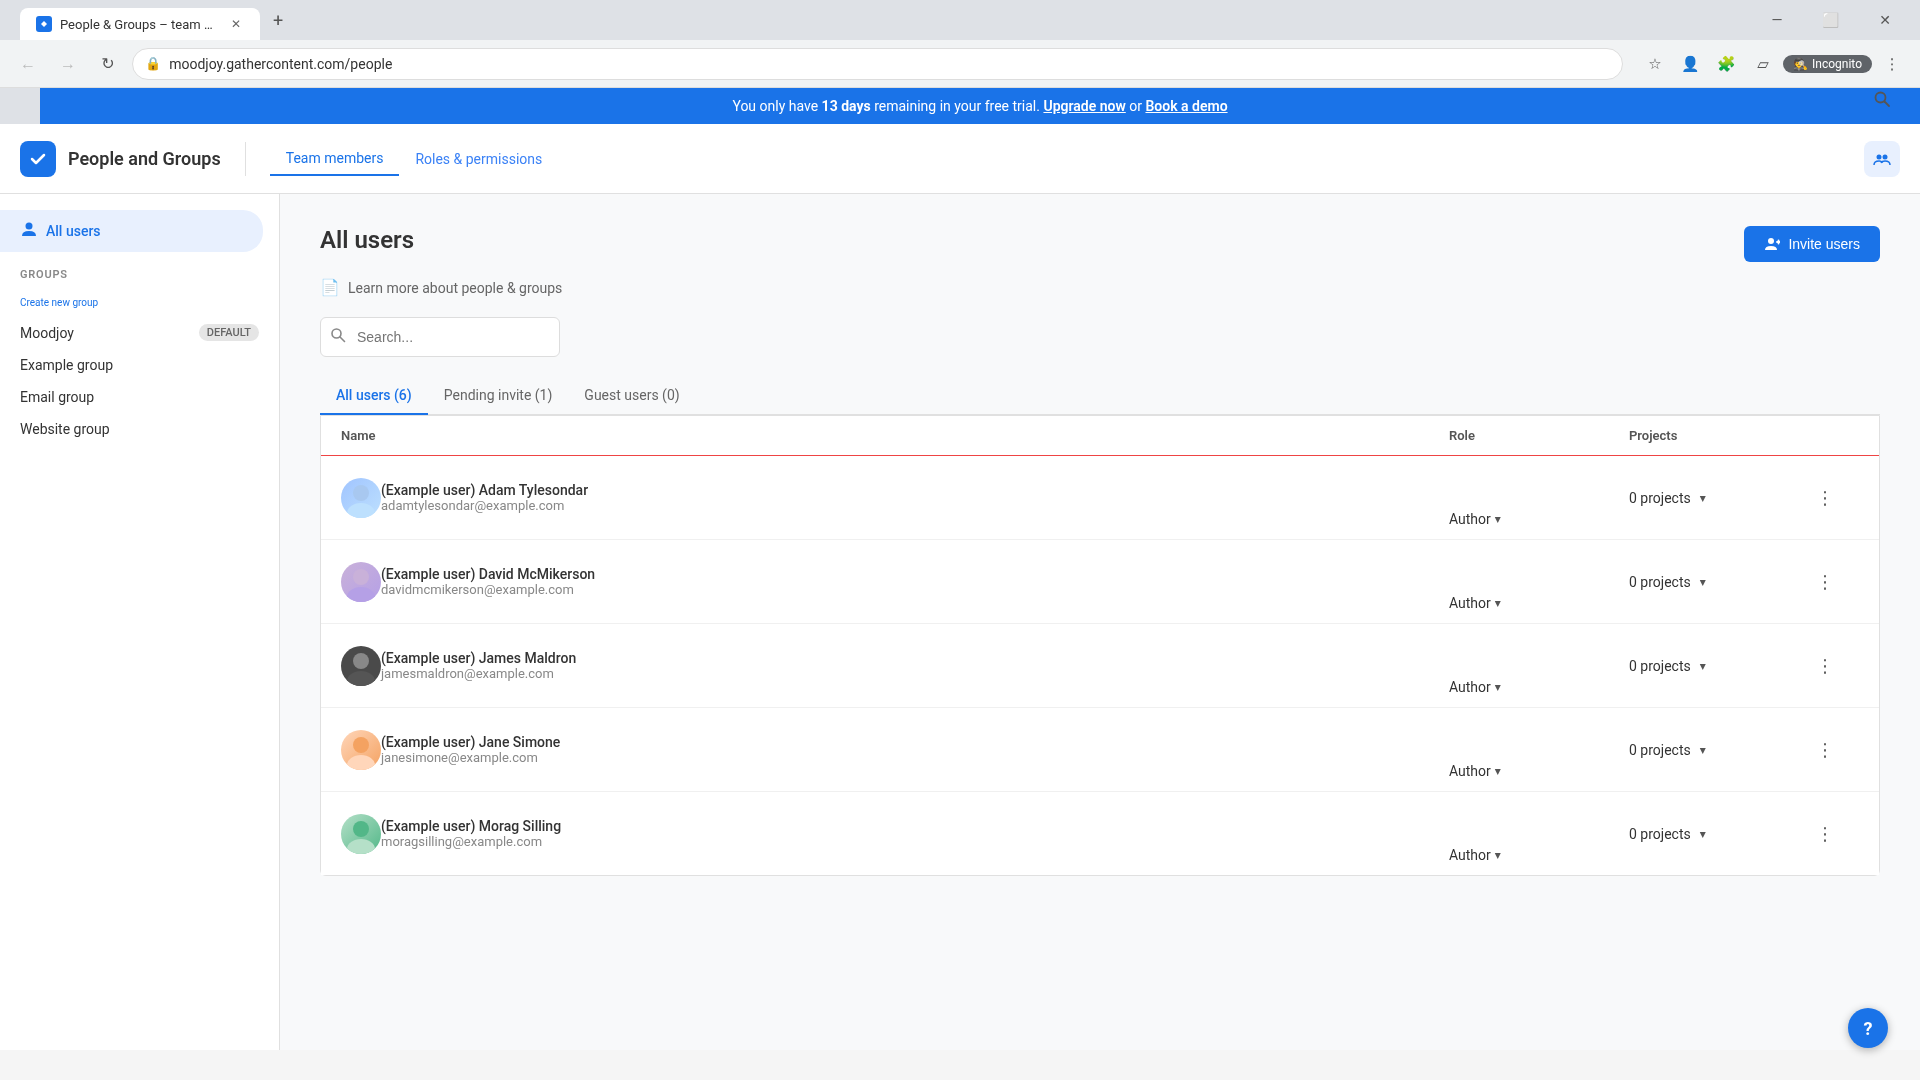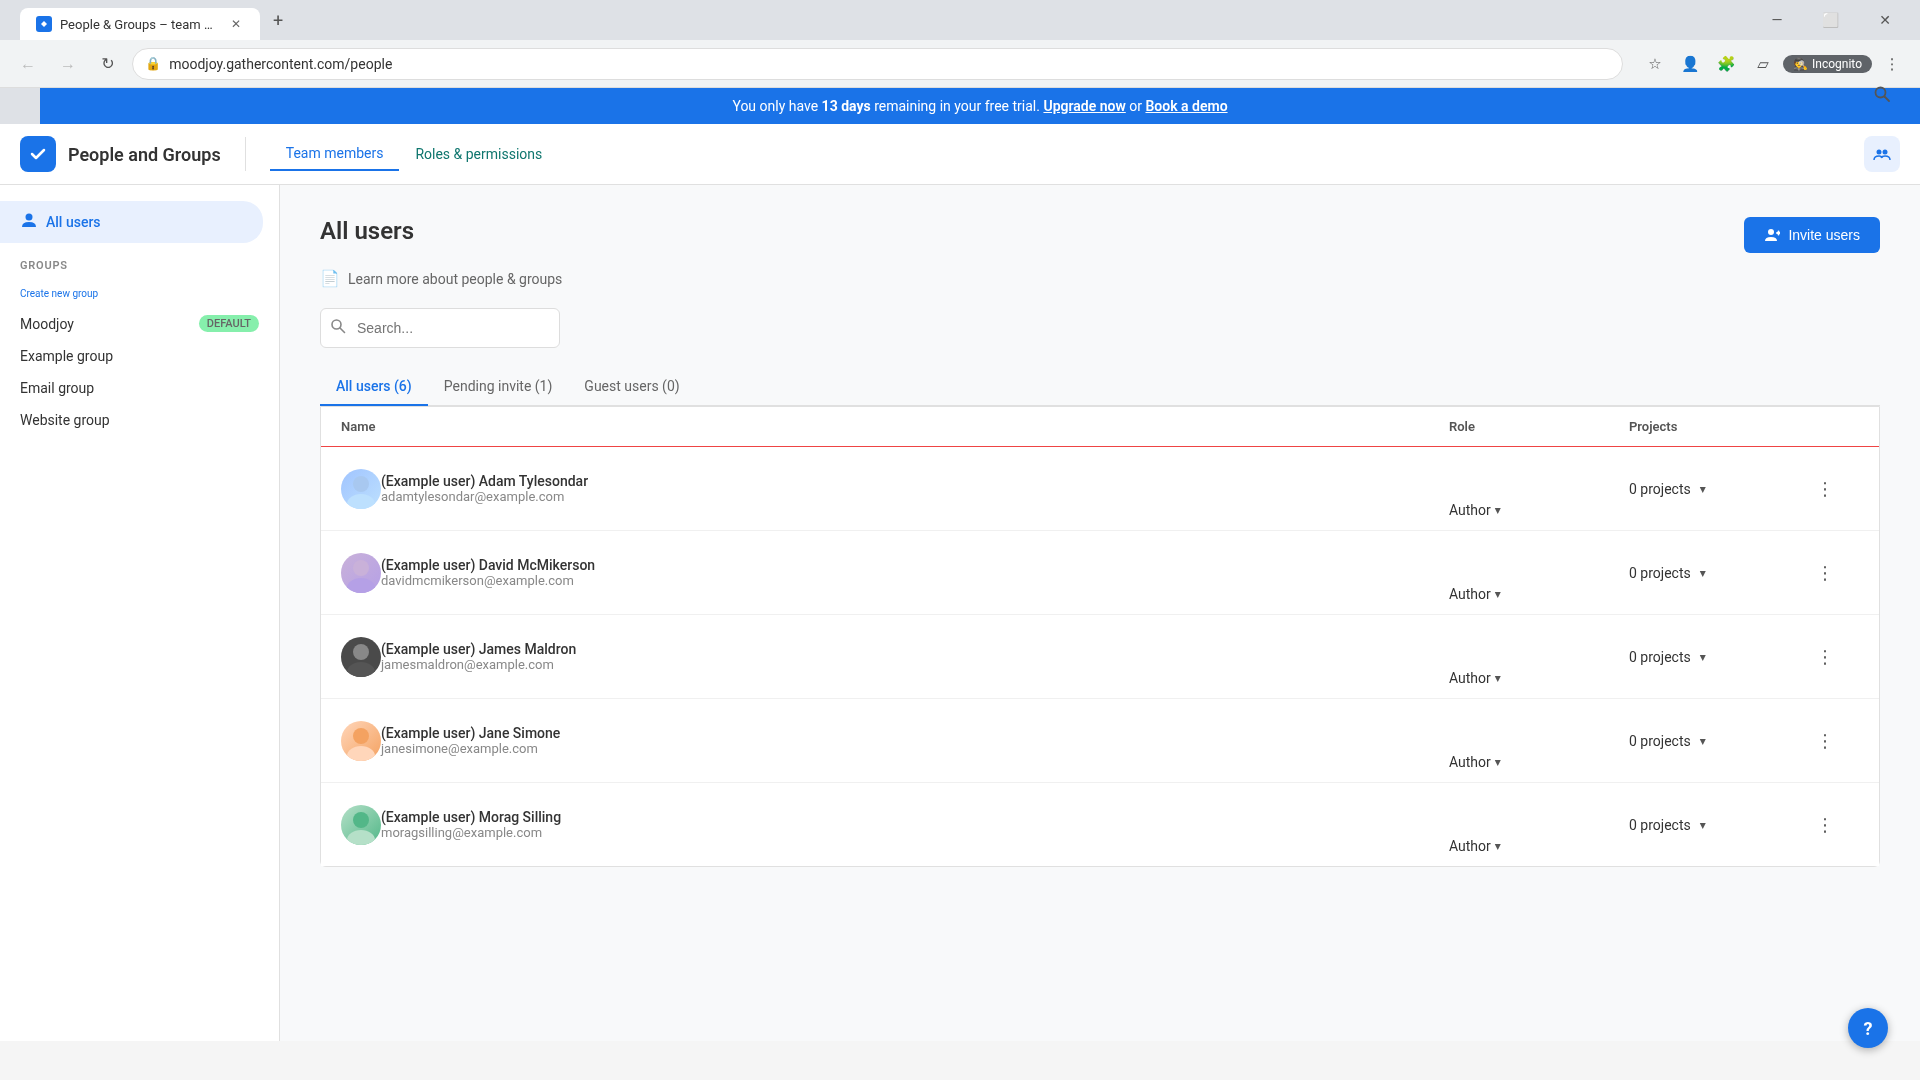--- a/index.html
+++ b/index.html
@@ -20,43 +20,43 @@
     .browser-actions { display: flex; align-items: center; gap: 4px; margin-left: 8px; }
     .browser-action-btn { width: 32px; height: 32px; border-radius: 50%; border: none; background: transparent; cursor: pointer; display: flex; align-items: center; justify-content: center; color: #555; font-size: 15px; }
     .incognito-badge { background: #5f6368; color: #fff; border-radius: 12px; padding: 2px 10px; font-size: 12px; display: flex; align-items: center; gap: 4px; }
 
     
     .trial-banner { background: #1a73e8; color: #fff; text-align: center; padding: 10px; font-size: 14px; margin-left: 40px; }
     .trial-banner a { color: #fff; font-weight: 600; }
     .trial-days { font-weight: 700; }
 
     
-    .app-header { background: #fff; height: 61px; display: flex; align-items: center; padding: 0 20px; border-bottom: 1px solid #e0e0e0; }
+    .app-header { background: #fff; height: 70px; display: flex; align-items: center; padding: 0 20px; border-bottom: 1px solid #e0e0e0; }
     .app-logo { width: 36px; height: 36px; background: #1a73e8; border-radius: 8px; display: flex; align-items: center; justify-content: center; color: #fff; font-size: 18px; font-weight: 700; margin-right: 12px; }
     .app-title { font-size: 18px; font-weight: 600; color: #333; margin-right: 24px; }
     .header-nav { display: flex; align-items: center; gap: 0; border-left: 1px solid #e0e0e0; padding-left: 24px; }
-    .header-nav-item { font-size: 14px; color: #0f766e; padding: 8px 16px; cursor: pointer; text-decoration: none; }
+    .header-nav-item { font-size: 14px; color: #3b82f6; padding: 8px 16px; cursor: pointer; text-decoration: none; }
     .header-nav-item.active { color: #1a73e8; border-bottom: 2px solid #1a73e8; }
     .header-actions { margin-left: auto; display: flex; align-items: center; gap: 24px; flex-direction: column; }
     .header-search-btn { width: 36px; height: 36px; border-radius: 50%; border: none; background: transparent; cursor: pointer; display: flex; align-items: center; justify-content: center; color: #555; font-size: 18px; }
     .header-groups-btn { width: 36px; height: 36px; border-radius: 8px; background: #e8f0fe; border: none; cursor: pointer; display: flex; align-items: center; justify-content: center; color: #1a73e8; }
     .avatar { width: 36px; height: 36px; border-radius: 50%; background: #5f6368; color: #fff; display: flex; align-items: center; justify-content: center; font-size: 13px; font-weight: 600; cursor: pointer; }
 
     
     .main-layout { display: flex; height: calc(1080px - 40px - 36px - 48px - 40px - 60px); }
 
     
     .sidebar { width: 280px; background: #fff; border-right: 1px solid #e0e0e0; padding: 16px 0; flex-shrink: 0; overflow-y: auto; }
     .sidebar-all-users { display: flex; align-items: center; gap: 8px; padding: 10px 20px; cursor: pointer; color: #1a73e8; font-weight: 500; background: #e8f0fe; border-radius: 0 20px 20px 0; margin-right: 16px; }
     .sidebar-all-users-icon { font-size: 18px; }
     .sidebar-groups-header { font-size: 11px; font-weight: 600; color: #888; letter-spacing: 0.8px; padding: 16px 20px 8px; text-transform: uppercase; }
     .sidebar-create-group { color: #1a73e8; padding: 8px 20px; cursor: pointer; font-size: 10px; }
     .sidebar-group-item { display: flex; align-items: center; justify-content: space-between; padding: 8px 20px; cursor: pointer; color: #333; }
     .sidebar-group-name { font-size: 14px; }
-    .default-badge { background: #86efac; color: #666; font-size: 11px; padding: 2px 8px; border-radius: 10px; font-weight: 500; }
+    .default-badge { background: #e5e5e5; color: #666; font-size: 11px; padding: 2px 8px; border-radius: 10px; font-weight: 500; }
 
     
     .content { flex: 1; background: #f8f9fa; overflow-y: auto; padding: 32px 40px; position: relative; }
     .content-header { display: flex; align-items: flex-start; justify-content: space-between; margin-bottom: 16px; }
     .content-title { font-size: 24px; font-weight: 600; color: #333; }
     .invite-btn { background: #1a73e8; color: #fff; border: none; border-radius: 6px; padding: 10px 20px; font-size: 14px; cursor: pointer; display: flex; align-items: center; gap: 8px; font-weight: 500; }
     .learn-more-link { display: flex; align-items: center; gap: 8px; color: #666; font-size: 14px; margin-bottom: 20px; cursor: pointer; }
     .learn-more-icon { font-size: 16px; }
 
     

